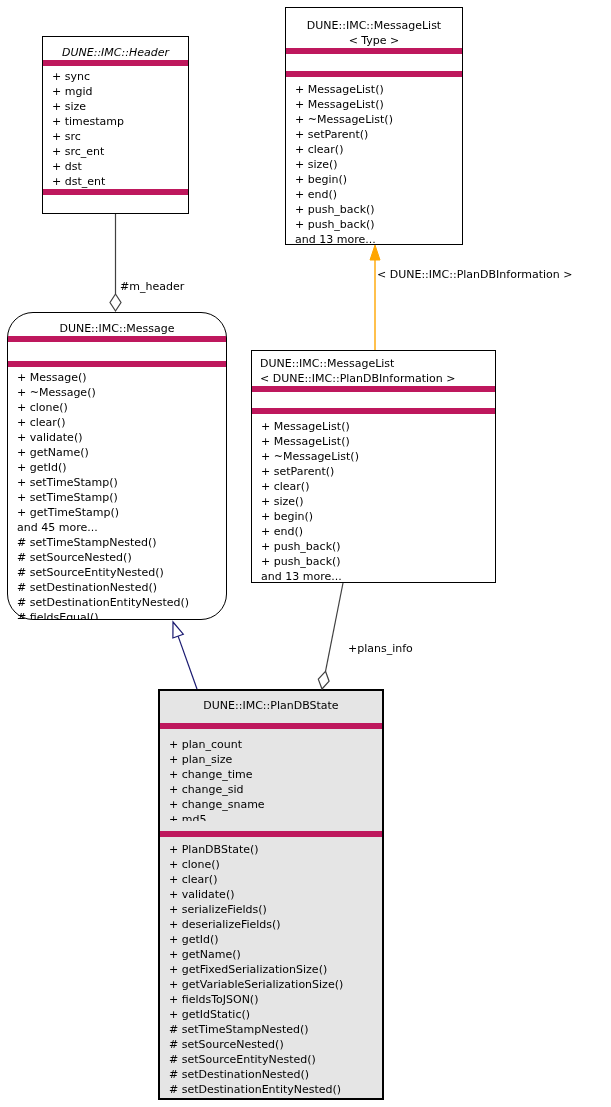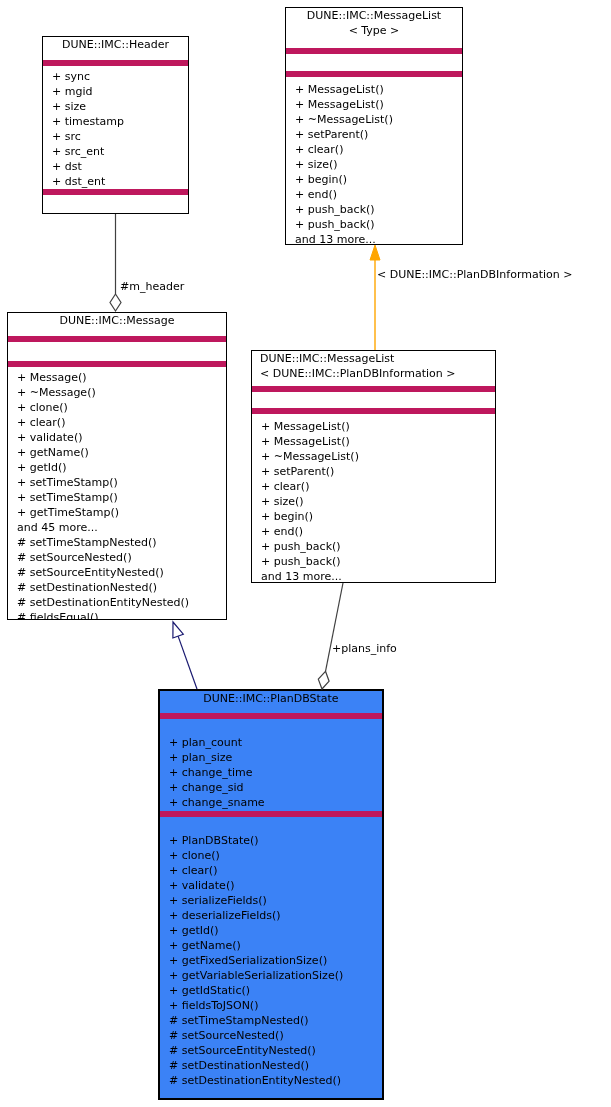--- a/index.html
+++ b/index.html
@@ -15,35 +15,36 @@
   }
   .uml-class {
     position: absolute;
     background: #ffffff;
     border: 1px solid #000000;
     box-sizing: border-box;
     display: flex;
     flex-direction: column;
   }
   .uml-class.highlight {
-    background: #3b82f6;
+    background: #e5e5e5;
     border-width: 2px;
+    gap: 10px;
   }
   .sec {
     box-sizing: border-box;
     overflow: hidden;
     flex: 0 0 auto;
   }
   .sec + .sec { border-top: 6px solid #be185d; }
   .sec.grow { flex: 1 1 auto; }
   .title-sec {
     display: flex;
     flex-direction: column;
     align-items: center;
-    justify-content: flex-start;
+    justify-content: flex-end;
     line-height: 15px;
     text-align: center;
   }
   .title-sec.left-align {
     align-items: flex-start;
     text-align: left;
     padding-left: 8px;
   }
   .members {
     padding: 3px 4px 0 9px;
@@ -64,21 +65,21 @@
     line-height: 13px;
     z-index: 6;
   }
 </style>
 </head>
 <body>
 
 <div class="canvas">
 
   <div class="uml-class" style="left:42px; top:36px; width:147px; height:178px;">
-    <div class="sec title-sec" style="height:23px;">DUNE::IMC::Header</div>
+    <div class="sec title-sec" style="height:23px;font-style:italic;">DUNE::IMC::Header</div>
     <div class="sec members" style="height:129px;">
         <div class="member-line">+ sync</div>
         <div class="member-line">+ mgid</div>
         <div class="member-line">+ size</div>
         <div class="member-line">+ timestamp</div>
         <div class="member-line">+ src</div>
         <div class="member-line">+ src_ent</div>
         <div class="member-line">+ dst</div>
         <div class="member-line">+ dst_ent</div>
       </div>
@@ -99,21 +100,21 @@
         <div class="member-line">+ clear()</div>
         <div class="member-line">+ size()</div>
         <div class="member-line">+ begin()</div>
         <div class="member-line">+ end()</div>
         <div class="member-line">+ push_back()</div>
         <div class="member-line">+ push_back()</div>
         <div class="member-line">and 13 more...</div>
       </div>
   </div>
 
-  <div class="uml-class" style="left:7px; top:312px; width:220px; height:308px;">
+  <div class="uml-class" style="left:7px; top:312px; width:220px; height:308px;border-radius:26px;">
     <div class="sec title-sec" style="height:23px;">DUNE::IMC::Message</div>
     <div class="sec" style="height:25px;"></div>
     <div class="sec members grow">
         <div class="member-line">+ Message()</div>
         <div class="member-line">+ ~Message()</div>
         <div class="member-line">+ clone()</div>
         <div class="member-line">+ clear()</div>
         <div class="member-line">+ validate()</div>
         <div class="member-line">+ getName()</div>
         <div class="member-line">+ getId()</div>
@@ -146,52 +147,52 @@
         <div class="member-line">+ begin()</div>
         <div class="member-line">+ end()</div>
         <div class="member-line">+ push_back()</div>
         <div class="member-line">+ push_back()</div>
         <div class="member-line">and 13 more...</div>
       </div>
   </div>
 
   <div class="uml-class highlight" style="left:158px; top:689px; width:226px; height:411px;">
     <div class="sec title-sec" style="height:22px;">DUNE::IMC::PlanDBState</div>
-    <div class="sec members" style="height:98px; padding-top:16px;">
+    <div class="sec members" style="height:98px; padding-top:8px;">
         <div class="member-line">+ plan_count</div>
         <div class="member-line">+ plan_size</div>
         <div class="member-line">+ change_time</div>
         <div class="member-line">+ change_sid</div>
         <div class="member-line">+ change_sname</div>
         <div class="member-line">+ md5</div>
       </div>
-    <div class="sec members grow" style="padding-top:16px;">
+    <div class="sec members grow" style="padding-top:5px;">
         <div class="member-line">+ PlanDBState()</div>
         <div class="member-line">+ clone()</div>
         <div class="member-line">+ clear()</div>
         <div class="member-line">+ validate()</div>
         <div class="member-line">+ serializeFields()</div>
         <div class="member-line">+ deserializeFields()</div>
         <div class="member-line">+ getId()</div>
         <div class="member-line">+ getName()</div>
         <div class="member-line">+ getFixedSerializationSize()</div>
         <div class="member-line">+ getVariableSerializationSize()</div>
+        <div class="member-line">+ fieldsToJSON()</div>
         <div class="member-line">+ getIdStatic()</div>
-        <div class="member-line">+ fieldsToJSON()</div>
         <div class="member-line"># setTimeStampNested()</div>
         <div class="member-line"># setSourceNested()</div>
         <div class="member-line"># setSourceEntityNested()</div>
         <div class="member-line"># setDestinationNested()</div>
         <div class="member-line"># setDestinationEntityNested()</div>
       </div>
   </div>
 
   <div class="edge-label" style="left:120px; top:280px;">#m_header</div>
   <div class="edge-label" style="left:377px; top:268px;">&lt; DUNE::IMC::PlanDBInformation &gt;</div>
-  <div class="edge-label" style="left:332px; top:642px;">+plans_info</div>
+  <div class="edge-label" style="left:348px; top:642px;">+plans_info</div>
 
   <svg class="edge-layer" viewBox="0 0 611 1107" xmlns="http://www.w3.org/2000/svg">
 
     <line x1="115.5" y1="214" x2="115.5" y2="294" stroke="#404040" stroke-width="1.2"></line>
     <polygon points="115.5,294 121,302.5 115.5,311 110,302.5" fill="#ffffff" stroke="#404040" stroke-width="1.2"></polygon>
 
     <line x1="375" y1="350" x2="375" y2="258" stroke="#ffa500" stroke-width="1.4"></line>
     <polygon points="375,245 370,260 380,260" fill="#ffa500" stroke="#ffa500" stroke-width="1"></polygon>
 
     <line x1="197" y1="689" x2="178.1" y2="636.1" stroke="#191970" stroke-width="1.2"></line>

